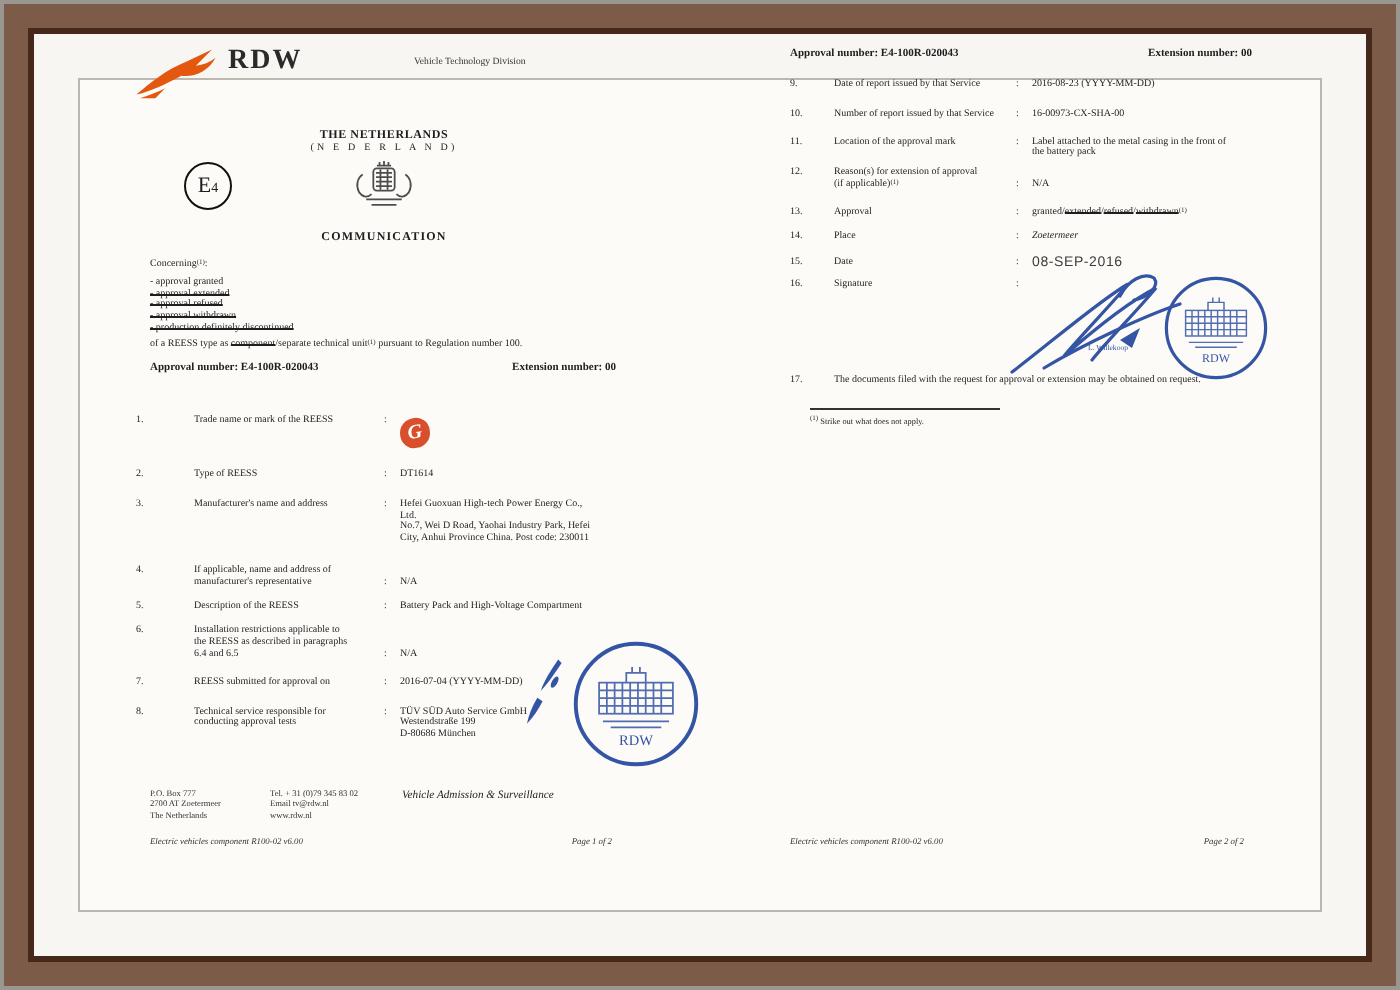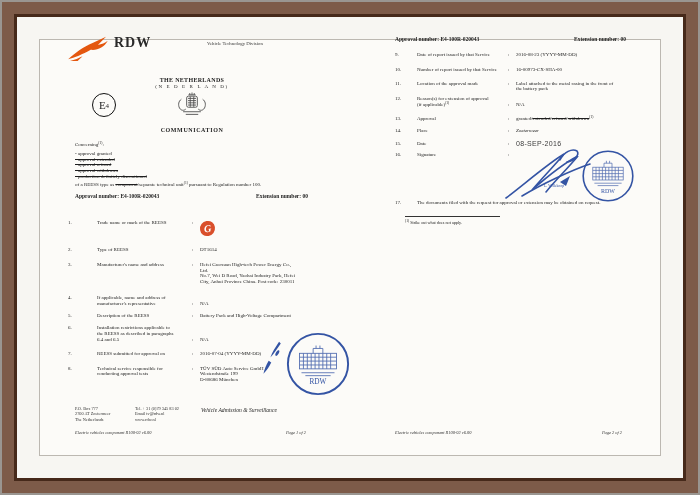--- a/index.html
+++ b/index.html
@@ -4,21 +4,21 @@
 <style>
   html,body{margin:0;padding:0;}
   body{width:700px;height:495px;position:relative;background:#8f8b87;
        font-family:"Liberation Serif","DejaVu Serif",serif;color:#1e1e1e;
        -webkit-font-smoothing:antialiased;}
   
   .frame{position:absolute;inset:0;background:#7d5b49;border:2px solid #9a9691;box-sizing:border-box;}
   .frame-dark{position:absolute;inset:12px;border:3px solid #46291a;background:#f7f6f2;}
   .sheet{position:absolute;inset:22px;border:1px solid #bcb8b1;background:#fcfbf8;}
 
-  .page{position:absolute;top:24px;}
+  .page{position:absolute;top:12px;}
   .page1{left:62px;width:250px;height:424px;}
   .page2{left:392px;width:238px;height:424px;}
 
   
   .p1-logo{position:absolute;left:5px;top:9px;width:92px;height:30px;}
   .p1-logo svg{position:absolute;left:0;top:2px;}
   .p1-brand{position:absolute;left:47px;top:2px;font-size:14px;font-weight:600;letter-spacing:1px;color:#2a2a2a;}
   .p1-division{position:absolute;left:145px;top:17px;font-size:4.8px;color:#333;}
   .p1-centerhead{position:absolute;left:66px;top:53px;width:128px;text-align:center;}
   .country{font-size:6px;font-weight:bold;letter-spacing:.3px;}

